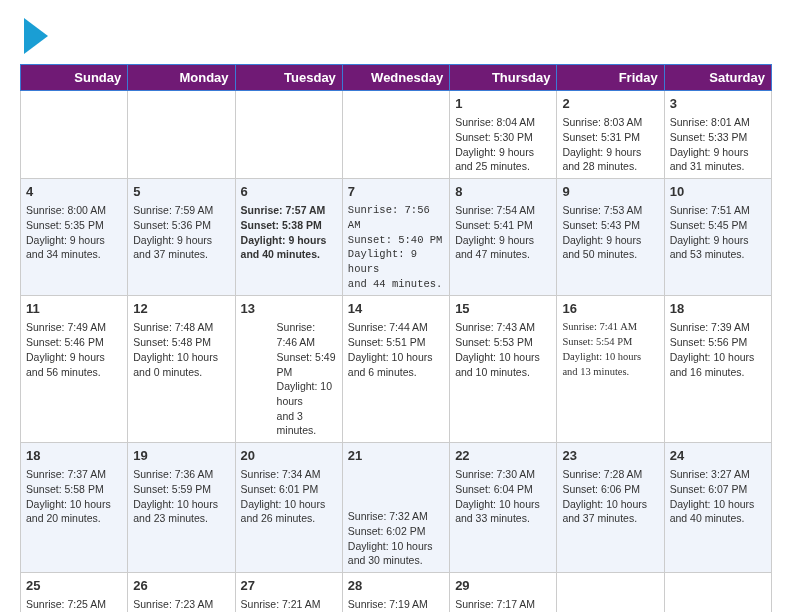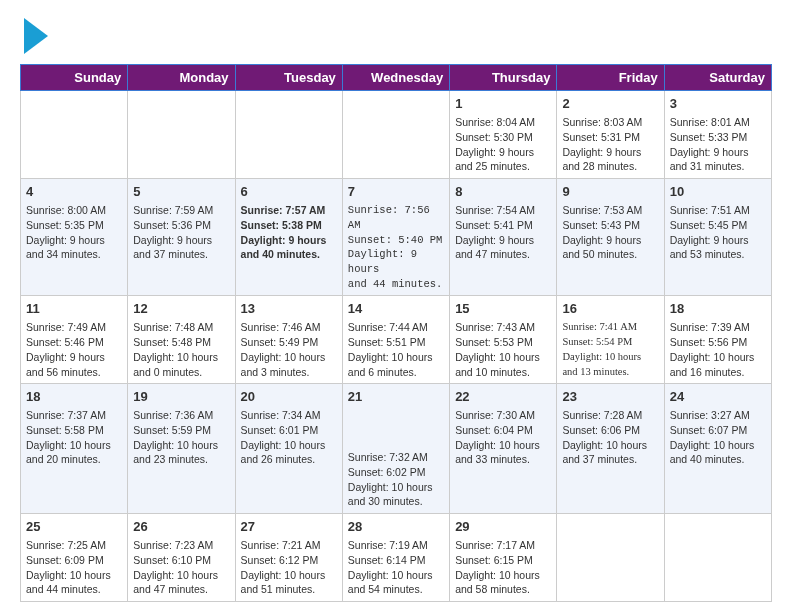--- a/index.html
+++ b/index.html
@@ -211,21 +211,21 @@
         </td>
         <td>
           <span class="day-num">12</span>
           <div class="day-info" style="white-space: pre-line;">Sunrise: 7:48 AM
 Sunset: 5:48 PM
 Daylight: 10 hours
 and 0 minutes.</div>
         </td>
         <td>
           <span class="day-num">13</span>
-          <div class="day-info" style="white-space: pre-line;">Sunrise: 7:46 AM
+          <div class="day-info" style="white-space: pre-line; margin-left: 36px;">Sunrise: 7:46 AM
 Sunset: 5:49 PM
 Daylight: 10 hours
 and 3 minutes.</div>
         </td>
         <td>
           <span class="day-num">14</span>
           <div class="day-info" style="white-space: pre-line;">Sunrise: 7:44 AM
 Sunset: 5:51 PM
 Daylight: 10 hours
 and 6 minutes.</div>

